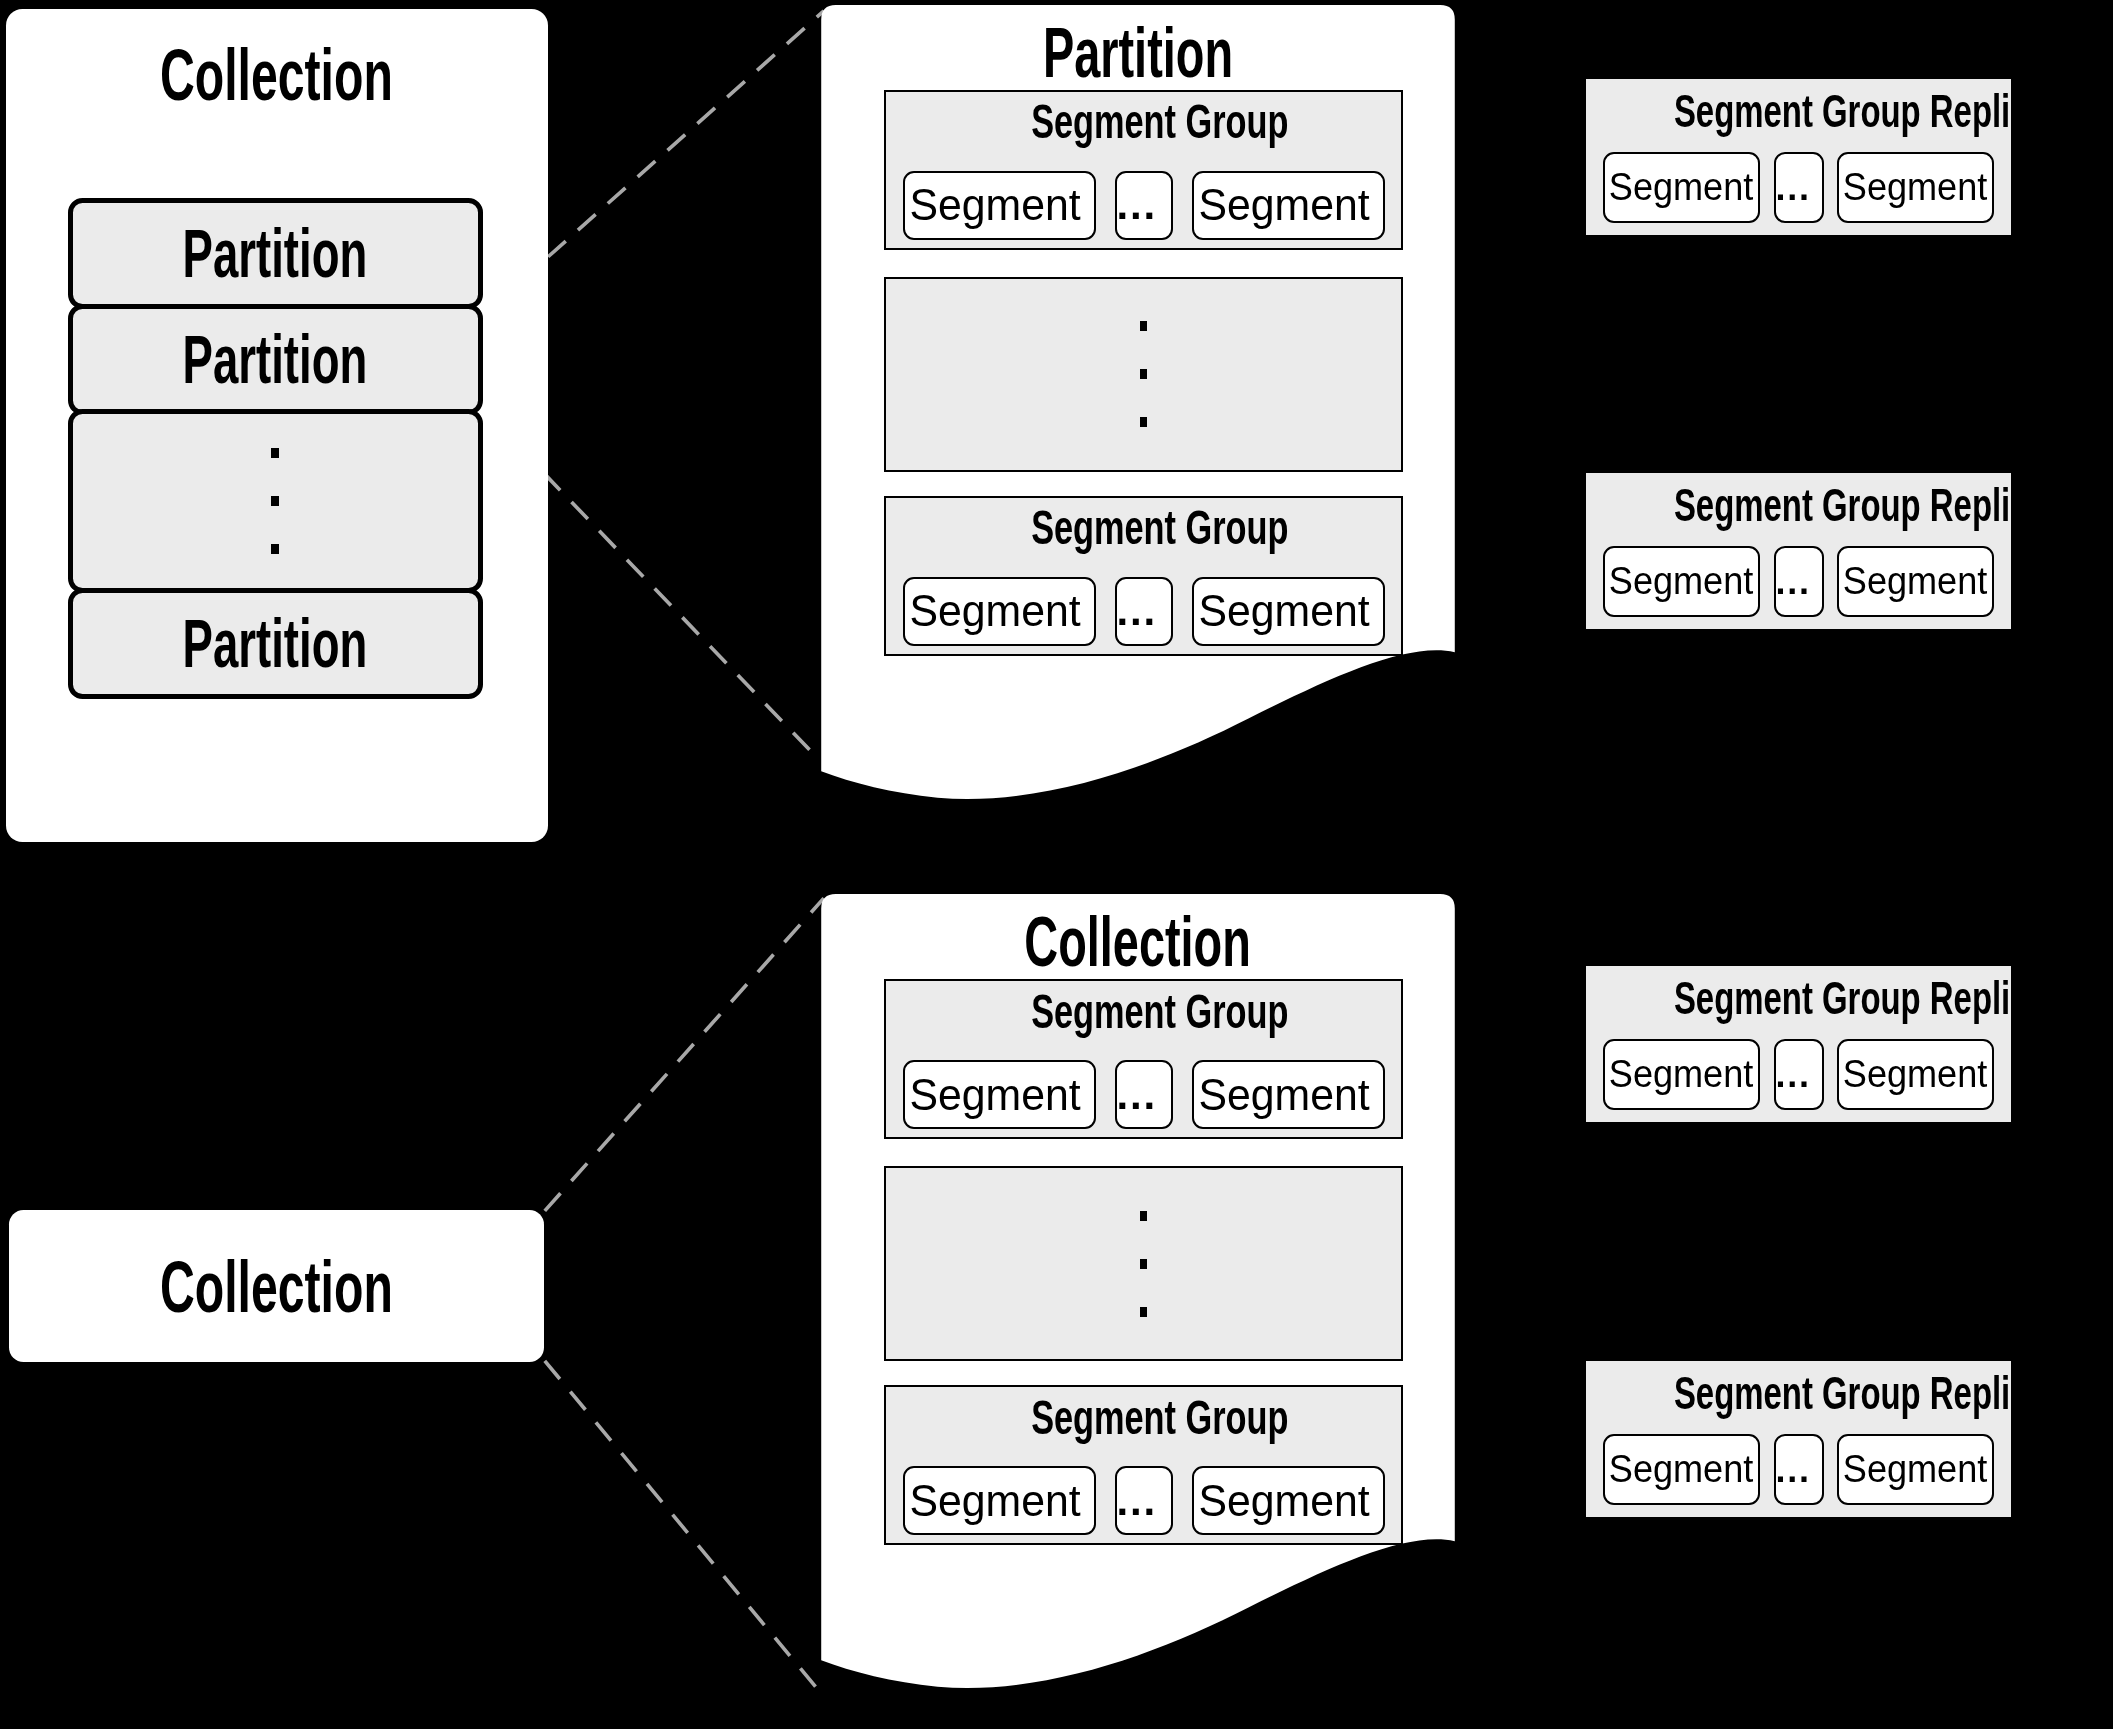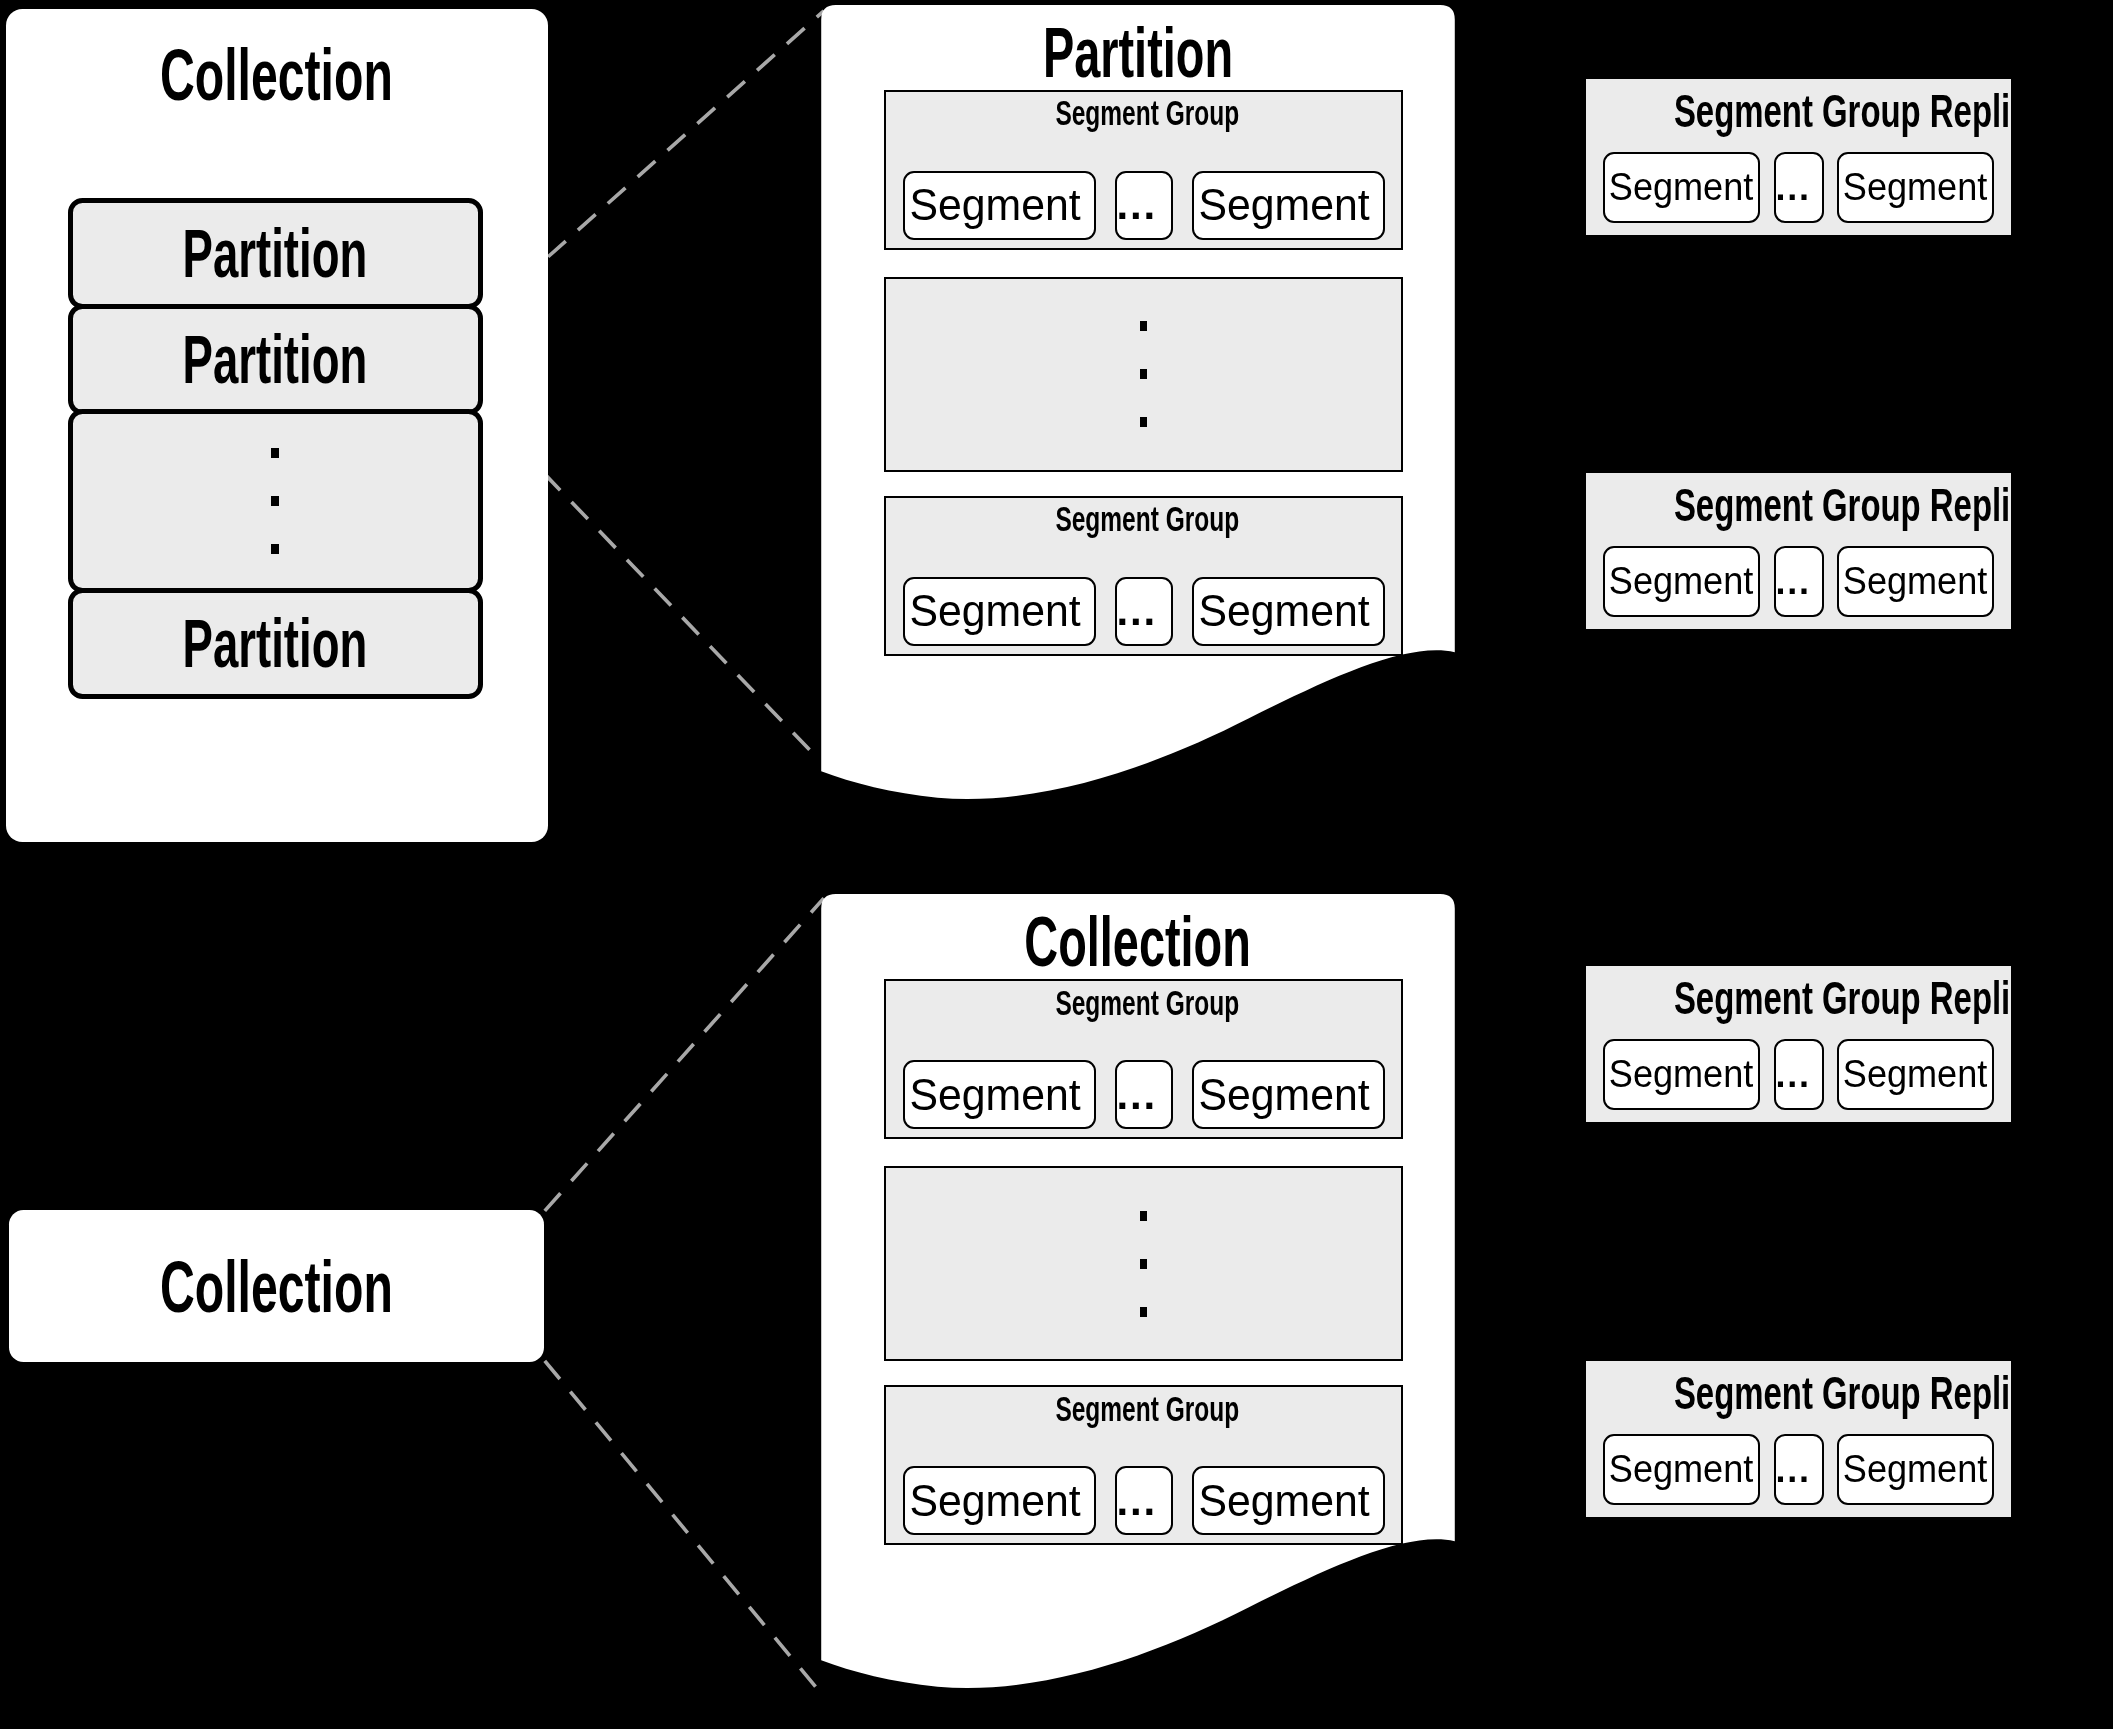--- a/index.html
+++ b/index.html
@@ -35,21 +35,21 @@
   .page{position:absolute;width:634px;height:809px;z-index:1;}
   .page-1{left:821px;top:4.5px;}
   .page-2{left:821px;top:894px;}
   .page svg.outline{position:absolute;left:0;top:0;}
   .page-title{position:absolute;top:7.3px;left:0;width:100%;text-align:center;font-size:71px;}
   .sg-box{
     position:absolute;left:63px;width:519px;height:160px;box-sizing:border-box;
     background:#ebebeb;border:2.7px solid #000;
   }
   .sg-1{top:85px;} .sg-2{top:491px;}
-  .sg-title{position:absolute;top:1.8px;left:4px;width:100%;text-align:center;font-size:35px;}
+  .sg-title{position:absolute;top:1.8px;left:16px;width:100%;text-align:center;font-size:49px;}
   .sg-row{position:absolute;top:79px;left:0;width:100%;height:69px;
     display:flex;justify-content:center;gap:19px;}
   .seg{
     box-sizing:border-box;height:69px;background:#fff;border:2.7px solid #000;border-radius:11px;
     display:flex;align-items:center;justify-content:flex-start;
   }
   .seg-wide{width:193px;font-size:45px;}
   .seg-dots{width:58px;font-size:42px;font-weight:700;letter-spacing:1.8px;}
   .page-dots{
     position:absolute;left:63px;top:272px;width:519px;height:195px;box-sizing:border-box;

